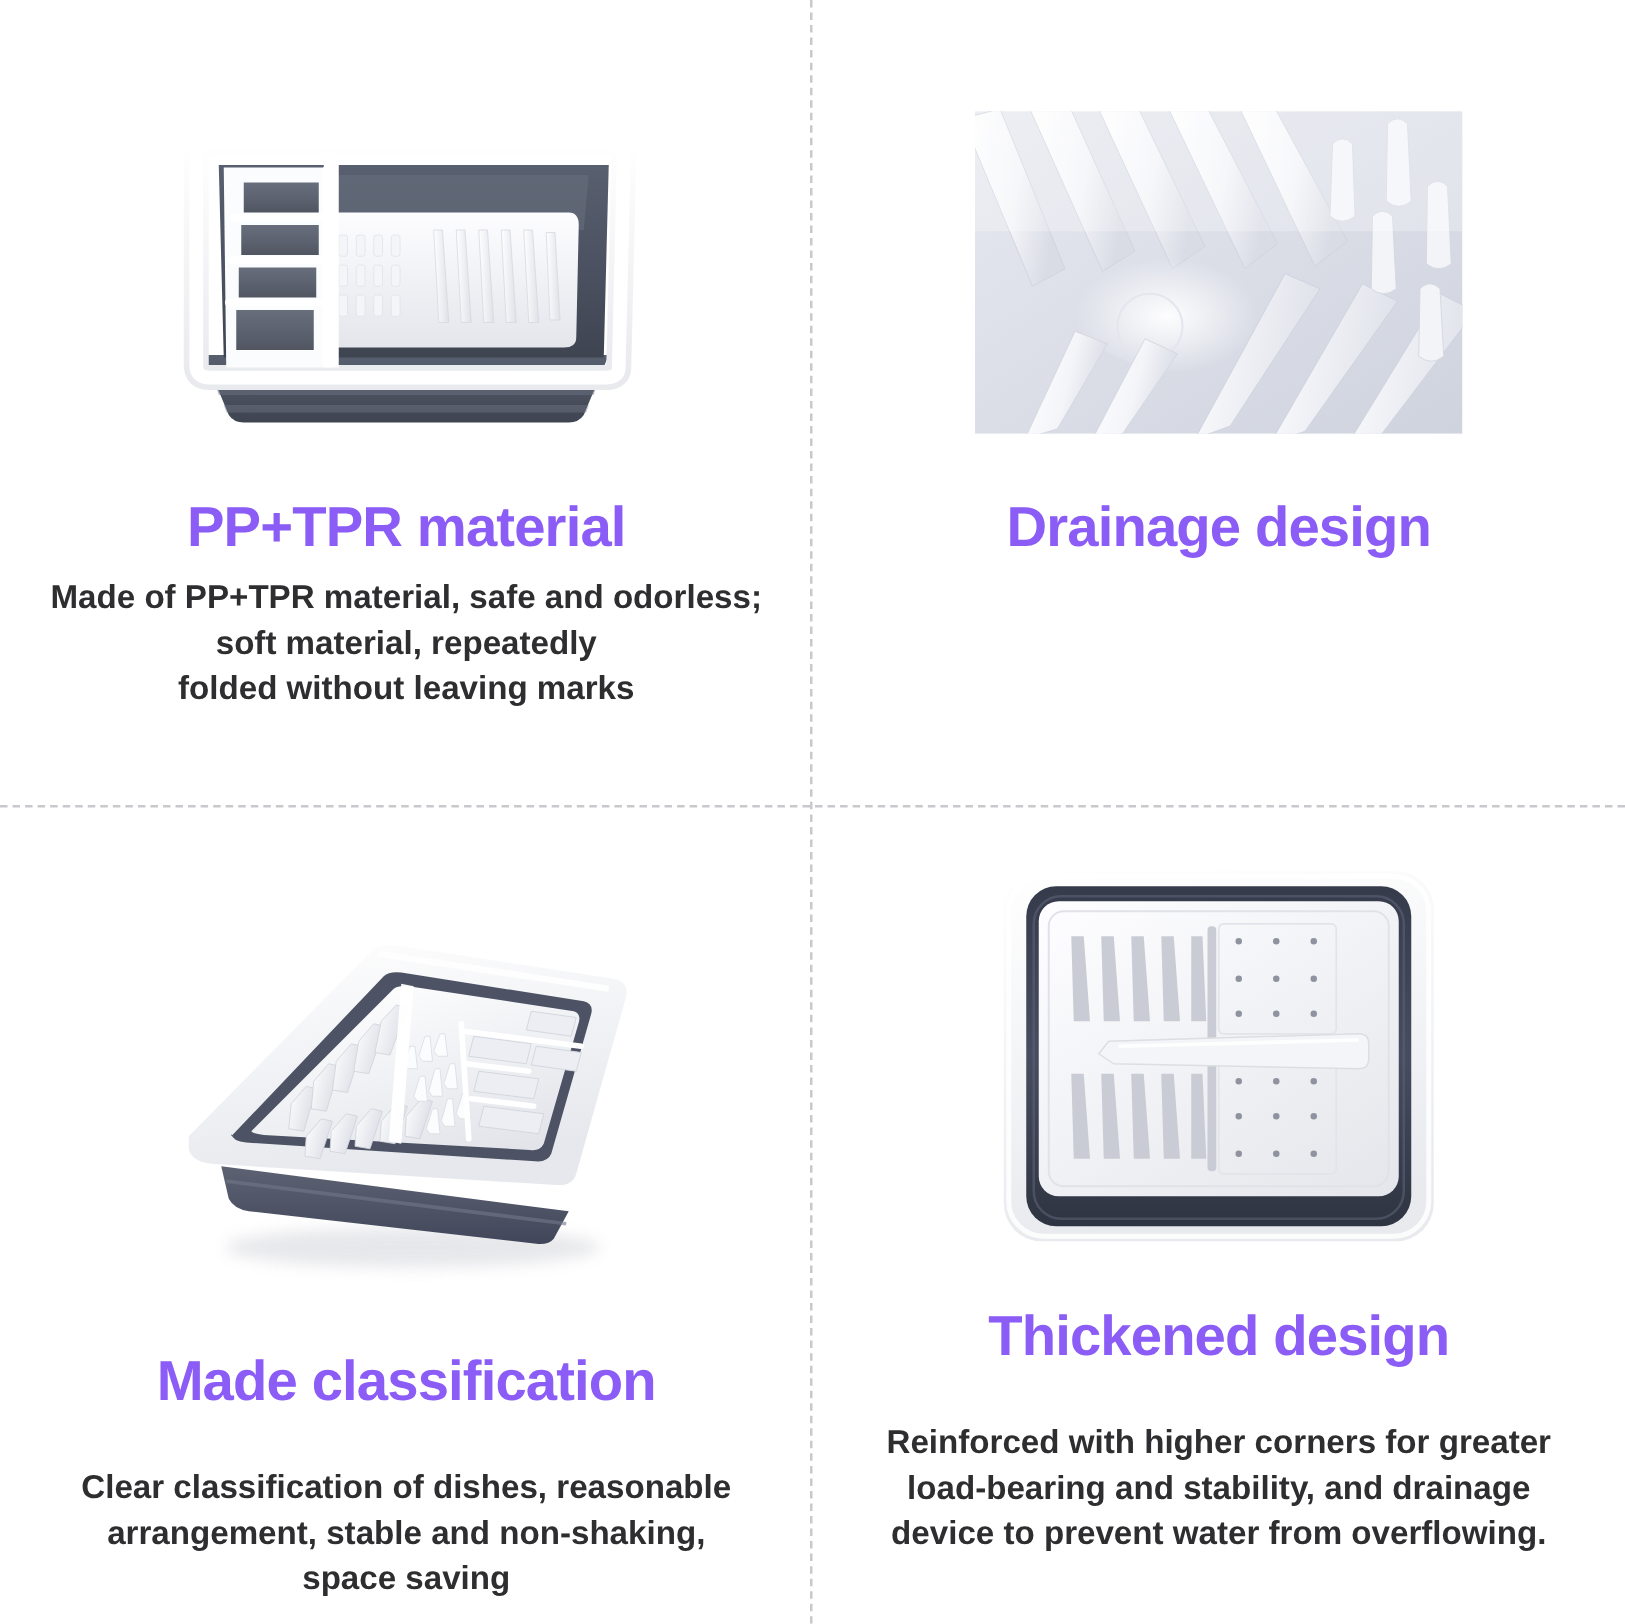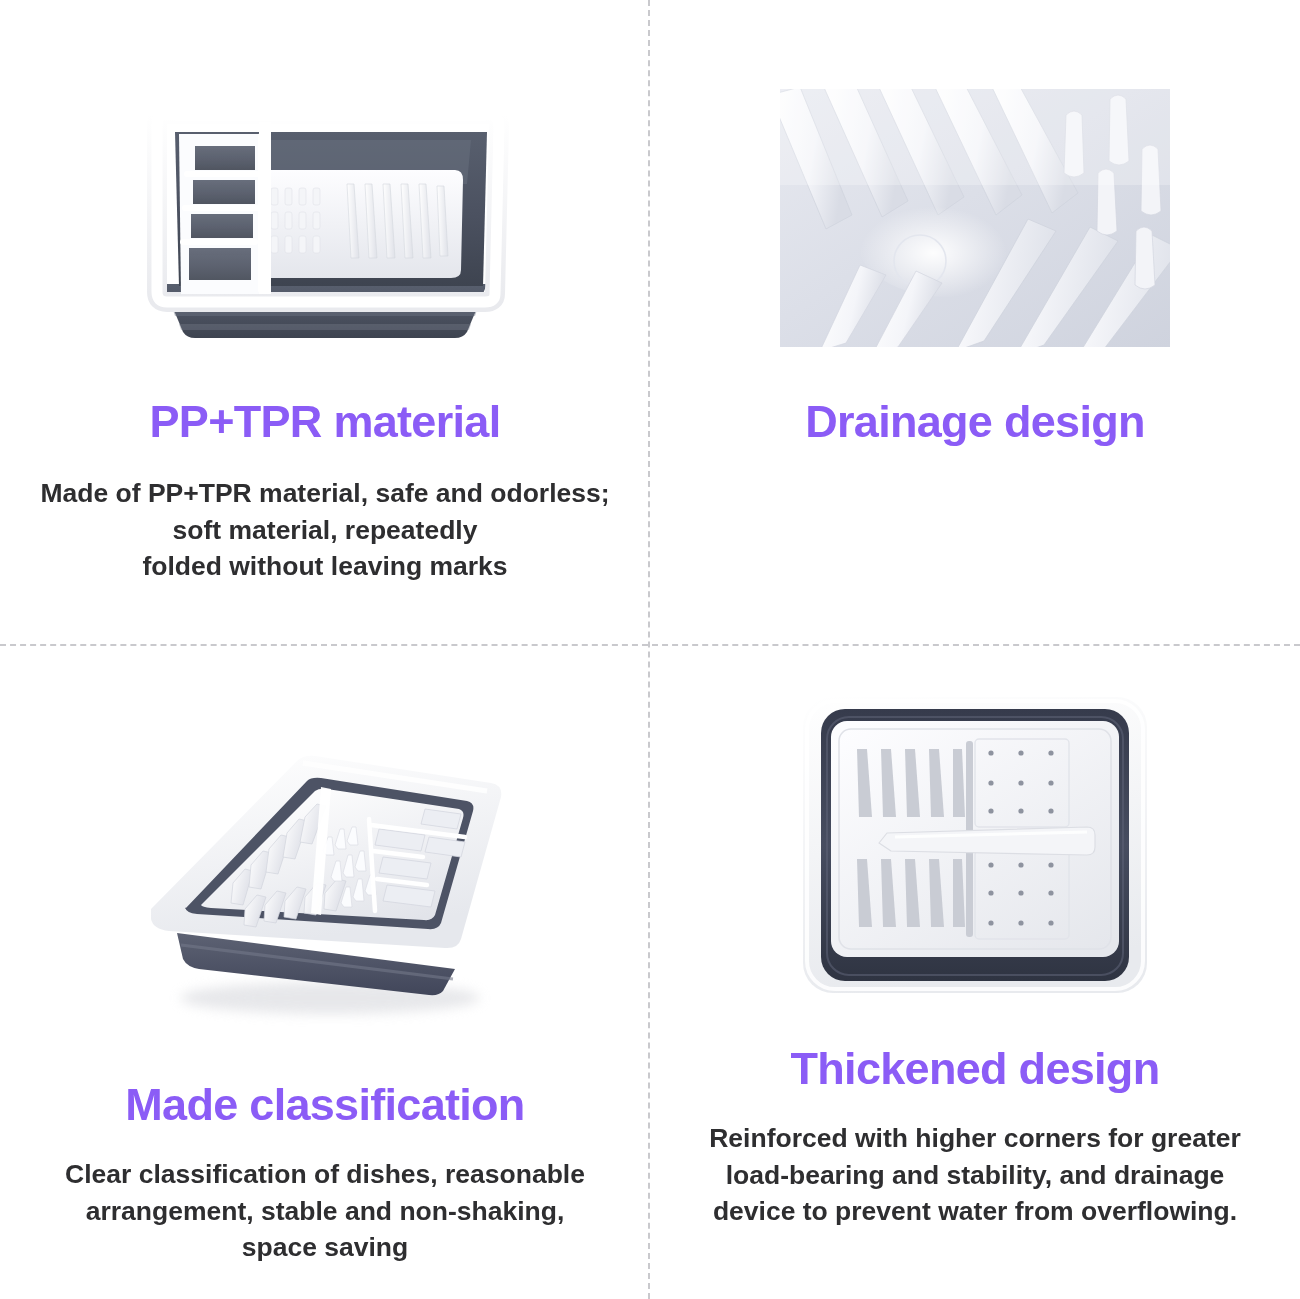--- a/index.html
+++ b/index.html
@@ -80,25 +80,25 @@
   .q-tr .heading { margin-top: 24px; }
   .q-bl .heading { margin-top: 18px; }
   .q-br .heading { margin-top: 18px; }
 
   .body-text {
     font-size: 26.5px;
     font-weight: 600;
     color: #2e2e30;
     text-align: center;
     line-height: 1.38;
-    margin-top: 30px;
+    margin-top: 14px;
     max-width: 600px;
     white-space: pre-line;
   }
-  .q-bl .body-text, .q-br .body-text { margin-top: 28px; }
+  .q-bl .body-text, .q-br .body-text { margin-top: 43px; }
 
   
   .art { display: block; }
 
   
   .shadow-ellipse { filter: blur(6px); }
 </style>
 </head>
 <body>
 

